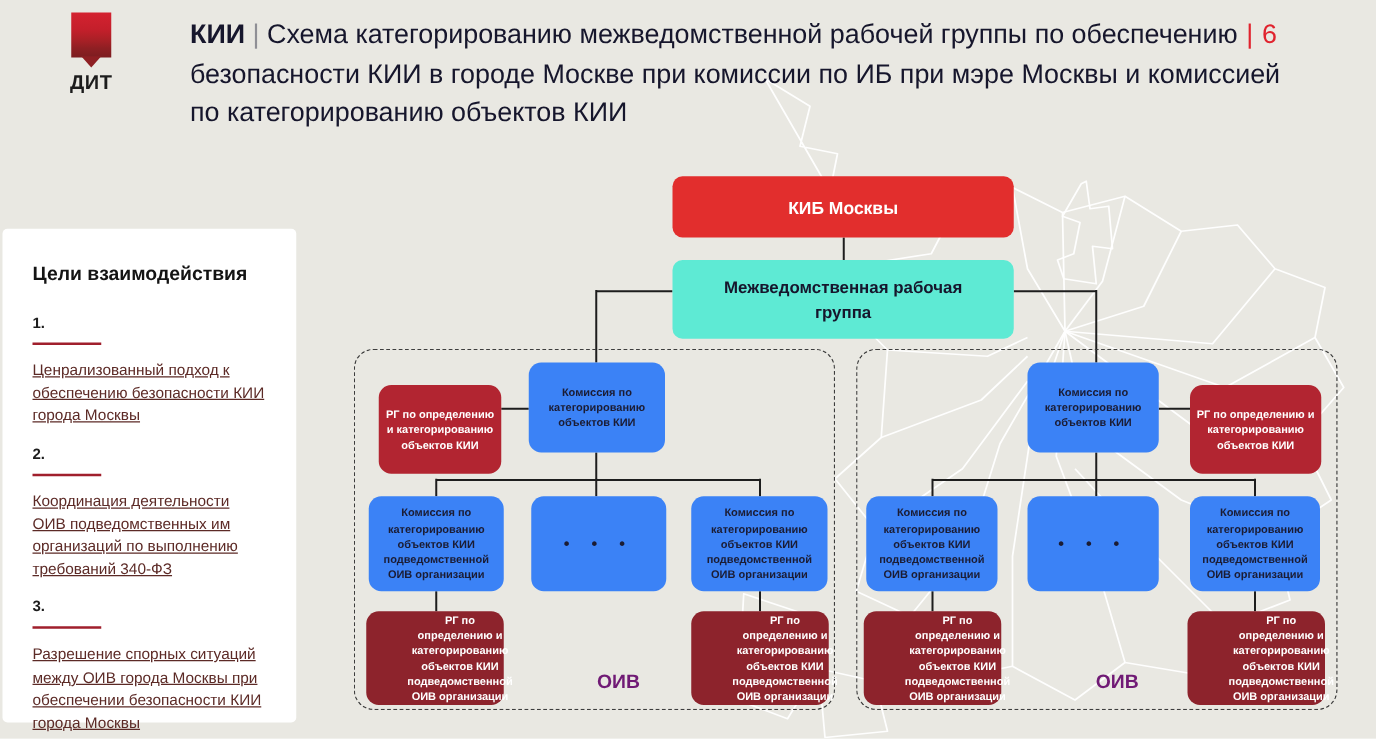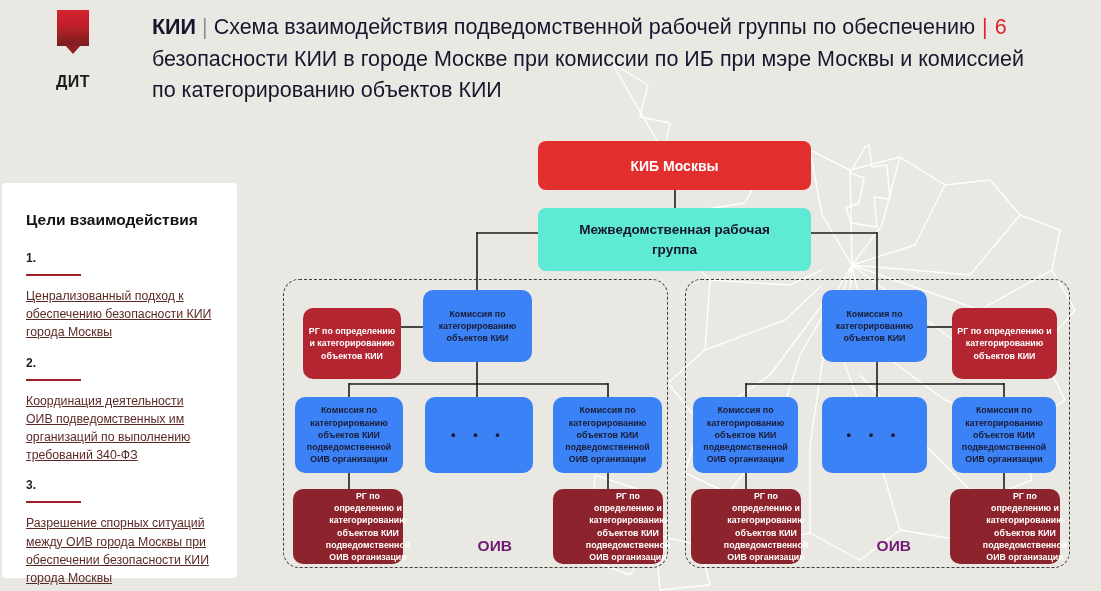--- a/index.html
+++ b/index.html
@@ -10,21 +10,21 @@
   
   .map-svg { position:absolute; left:560px; top:45px; width:541px; height:546px; pointer-events:none; }
   .map-svg path { fill:none; stroke:#ffffff; stroke-width:1.4; stroke-linejoin:round; opacity:.95; }
 
   
   .logo { position:absolute; left:53px; top:10px; width:40px; text-align:center; }
   .logo-mark { width:32px; height:36px; margin:0 auto; position:relative;
     background:linear-gradient(180deg,#d42230 0%,#c41f2b 38%,#a82026 62%,#8e1f23 80%,#7c1d20 100%); }
   .logo-mark:after { content:""; position:absolute; left:50%; bottom:-8px; transform:translateX(-50%);
     border:8px solid transparent; border-top:9px solid #8e1f23; border-bottom:0; }
-  .logo-text { margin-top:27px; font-weight:bold; font-size:16px; letter-spacing:.5px; color:#1c1c1c; }
+  .logo-text { margin-top:12px; font-weight:bold; font-size:16px; letter-spacing:.5px; color:#1c1c1c; }
 
   
   .title { position:absolute; left:152px; top:12px; width:930px; font-size:21.5px; line-height:31.5px; color:#16162c; }
   .title .bold { font-weight:bold; }
   .title .sep { color:#8f8f95; padding:0 6px; font-weight:300; }
   .title .pgsep { color:#e0232e; padding:0 7px; font-weight:300; }
   .title .pgnum { color:#e0232e; }
 
   
   .sidebar { position:absolute; left:2px; top:183px; width:235px; height:395px; background:#ffffff; border-radius:4px; padding:28px 24px; }
@@ -78,21 +78,21 @@
     <path d="M35,430 L80,445 L95,490 L70,530 L30,515 Z"></path>
     <path d="M95,490 L140,500 L150,540 L100,545 Z"></path>
   </svg>
 
   <div class="logo">
     <div class="logo-mark"></div>
     <div class="logo-text">ДИТ</div>
   </div>
 
   <div class="title">
-    <span class="bold">КИИ</span><span class="sep">|</span><span>Схема взаимодействия подведомственной рабочей группы по обеспечению</span><span class="pgsep">|</span><span class="pgnum">6</span><br>
+    <span class="bold">КИИ</span><span class="sep">|</span><span>Схема категорированию межведомственной рабочей группы по обеспечению</span><span class="pgsep">|</span><span class="pgnum">6</span><br>
     <span>безопасности КИИ в городе Москве при комиссии по ИБ при мэре Москвы и комиссией</span><br>
     <span>по категорированию объектов КИИ</span>
   </div>
 
   <div class="sidebar">
     <h2>Цели взаимодействия</h2>
 
     <div class="goal-num">1.</div>
     <hr class="goal-rule">
     <div class="goal-text">Ценрализованный подход к обеспечению безопасности КИИ города Москвы</div>

